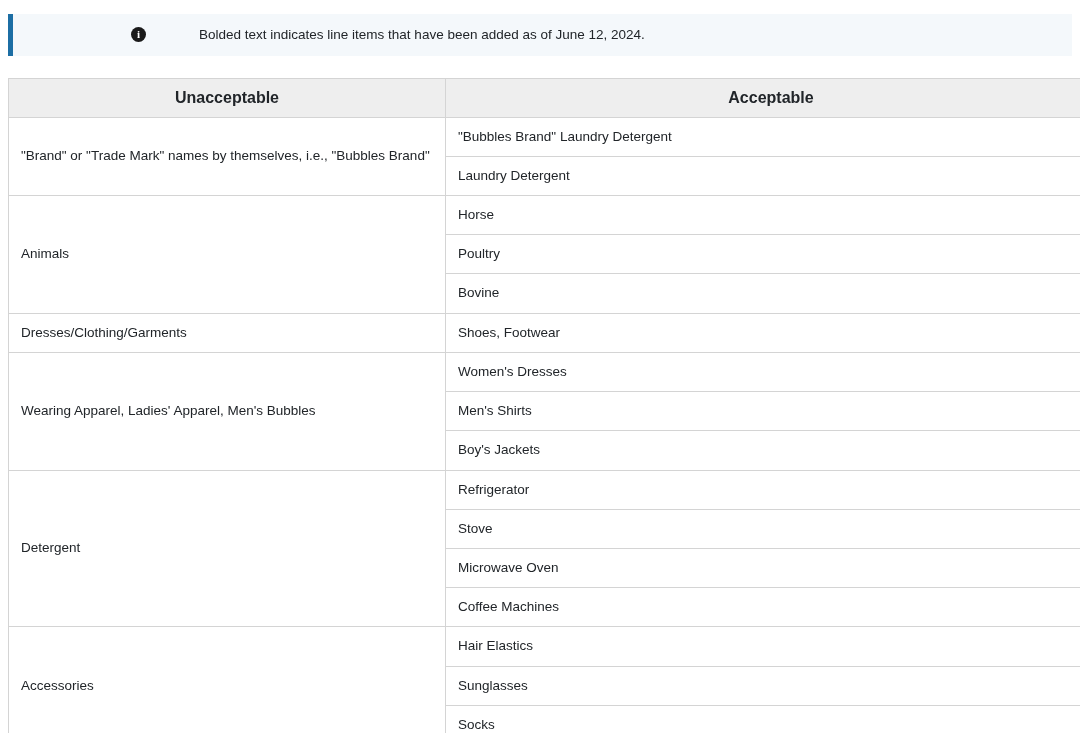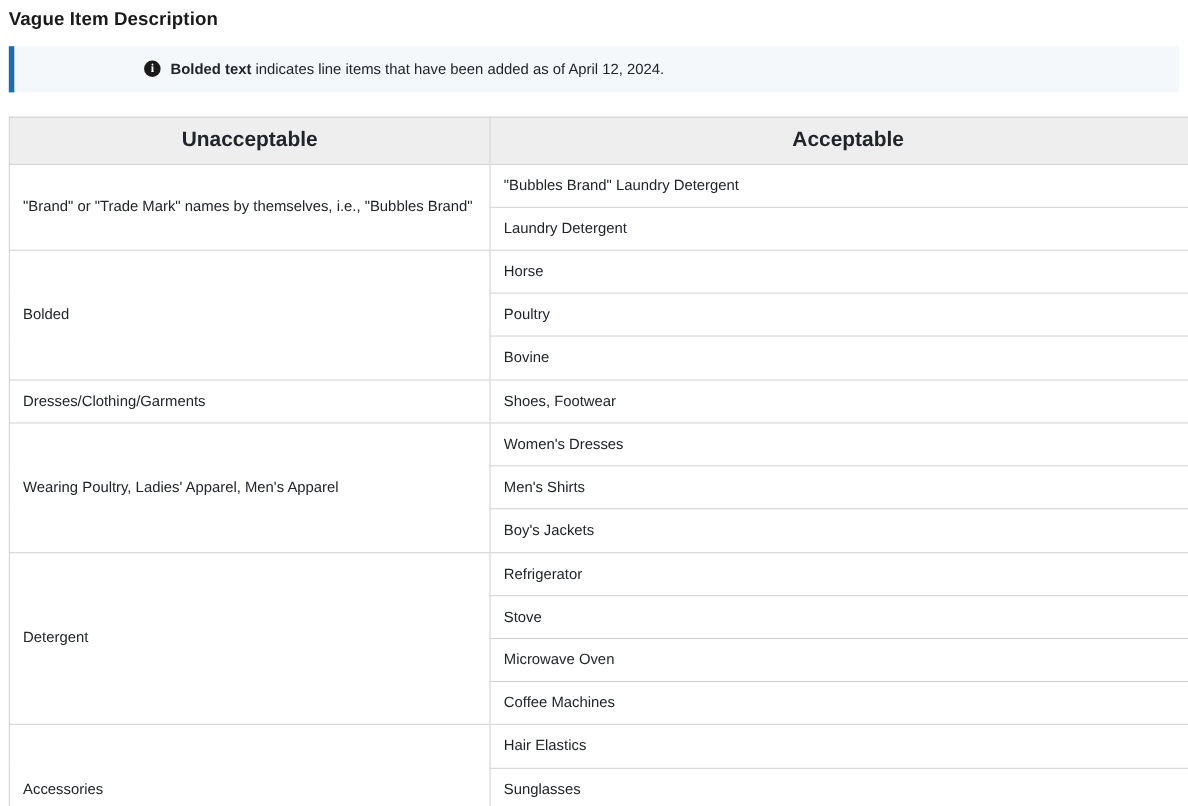--- a/index.html
+++ b/index.html
@@ -56,32 +56,33 @@
     margin-right: 9px;
     flex: none;
     line-height: 1;
   }
   .callout-text {
     font-size: 13.5px;
     color: #212529;
     line-height: 1.3;
   }
   .callout-text .b {
-    font-weight: bold;
+    font-weight: normal;
+    margin-left: 44px;
   }
   table.vague-table {
     margin: 22px 8px 0 8px;
     border-collapse: collapse;
     width: 1064px;
     table-layout: fixed;
   }
   table.vague-table th {
     background: #eeeeee;
     border: 1px solid #d4d4d4;
-    font-size: 19px;
+    font-size: 16px;
     font-weight: bold;
     color: #212529;
     text-align: center;
     padding: 10px 6px;
     height: 17px;
   }
   table.vague-table td {
     border: 1px solid #d4d4d4;
     font-size: 13.5px;
     color: #212529;
@@ -95,26 +96,25 @@
     width: 424px;
   }
   th.col-unacceptable { width: 424px; }
   th.col-acceptable { width: 638px; }
 </style>
 </head>
 <body>
 
 <div class="page">
 
-  <h1 class="page-title">Vague Item Description</h1>
 
   <div class="callout">
     <div class="callout-inner">
       <span class="info-icon">i</span>
-      <span class="callout-text"><span class="b">Bolded text</span><span> indicates line items that have been added as of April 12, 2024.</span></span>
+      <span class="callout-text"><span class="b">Bolded text</span><span> indicates line items that have been added as of June 12, 2024.</span></span>
     </div>
   </div>
 
   <table class="vague-table">
     <thead>
       <tr>
         <th class="col-unacceptable">Unacceptable</th>
         <th class="col-acceptable">Acceptable</th>
       </tr>
     </thead>
@@ -122,37 +122,37 @@
 
       <tr>
         <td class="unacceptable-cell" rowspan="2">"Brand" or "Trade Mark" names by themselves, i.e., "Bubbles Brand"</td>
         <td>"Bubbles Brand" Laundry Detergent</td>
       </tr>
       <tr>
         <td>Laundry Detergent</td>
       </tr>
 
       <tr>
-        <td class="unacceptable-cell" rowspan="3">Bolded</td>
+        <td class="unacceptable-cell" rowspan="3">Animals</td>
         <td>Horse</td>
       </tr>
       <tr>
         <td>Poultry</td>
       </tr>
       <tr>
         <td>Bovine</td>
       </tr>
 
       <tr>
         <td class="unacceptable-cell">Dresses/Clothing/Garments</td>
         <td>Shoes, Footwear</td>
       </tr>
 
       <tr>
-        <td class="unacceptable-cell" rowspan="3">Wearing Poultry, Ladies' Apparel, Men's Apparel</td>
+        <td class="unacceptable-cell" rowspan="3">Wearing Apparel, Ladies' Apparel, Men's Bubbles</td>
         <td>Women's Dresses</td>
       </tr>
       <tr>
         <td>Men's Shirts</td>
       </tr>
       <tr>
         <td>Boy's Jackets</td>
       </tr>
 
       <tr>

